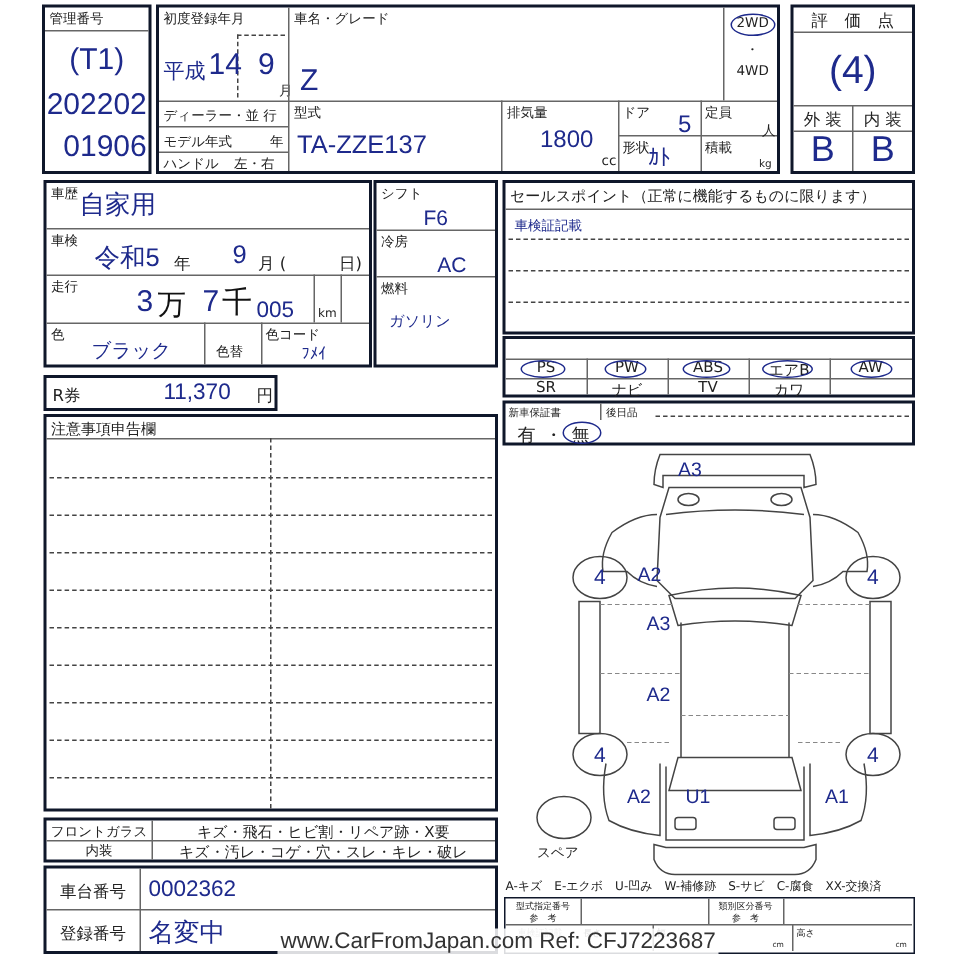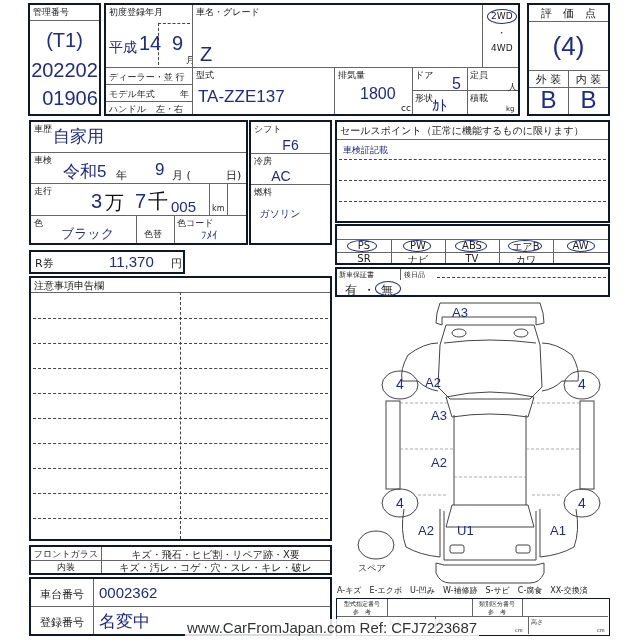--- a/index.html
+++ b/index.html
@@ -114,21 +114,21 @@
   <div class="vl" style="left:143px;top:93px;height:28px;"></div>
   <div class="lbl" style="left:146px;top:95px;">色コード</div>
   <div class="val" style="left:170px;top:107px;font-size:11px;">ﾌﾒｲ</div>
 </div>
 
 <div class="box" style="left:249px;top:120px;width:83px;height:125px;">
   <div class="lbl" style="left:3px;top:1px;">シフト</div>
   <div class="val ctr" style="left:0;top:15px;width:79px;font-size:14px;">F6</div>
   <div class="hl" style="left:0;top:31px;width:79px;"></div>
   <div class="lbl" style="left:3px;top:33px;">冷房</div>
-  <div class="val ctr" style="left:0;top:46px;width:60px;font-size:14px;">AC</div>
+  <div class="val ctr" style="left:0;top:46px;width:60px;font-size:14px;text-align:right;">AC</div>
   <div class="hl" style="left:0;top:62px;width:79px;"></div>
   <div class="lbl" style="left:3px;top:64px;">燃料</div>
   <div class="val ctr" style="left:0;top:85px;width:58px;font-size:10px;">ガソリン</div>
 </div>
 
 <div class="box" style="left:29px;top:250px;width:156px;height:24px;">
   <div class="lbl" style="left:4px;top:4px;font-size:11px;">R券</div>
   <div class="val" style="left:78px;top:1px;font-size:15px;">11,370</div>
   <div class="lbl" style="left:140px;top:4px;font-size:11px;">円</div>
 </div>

